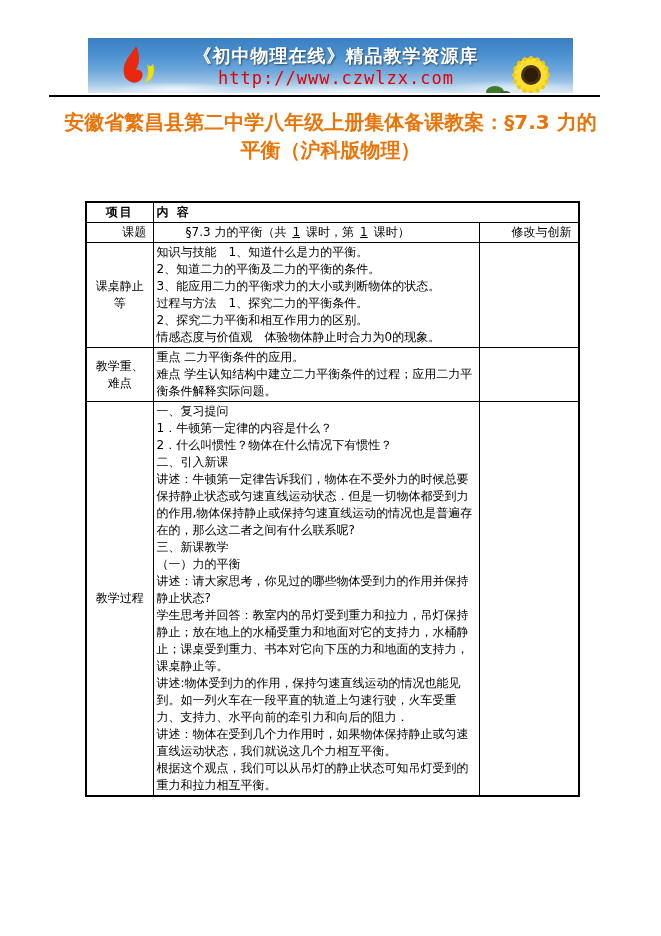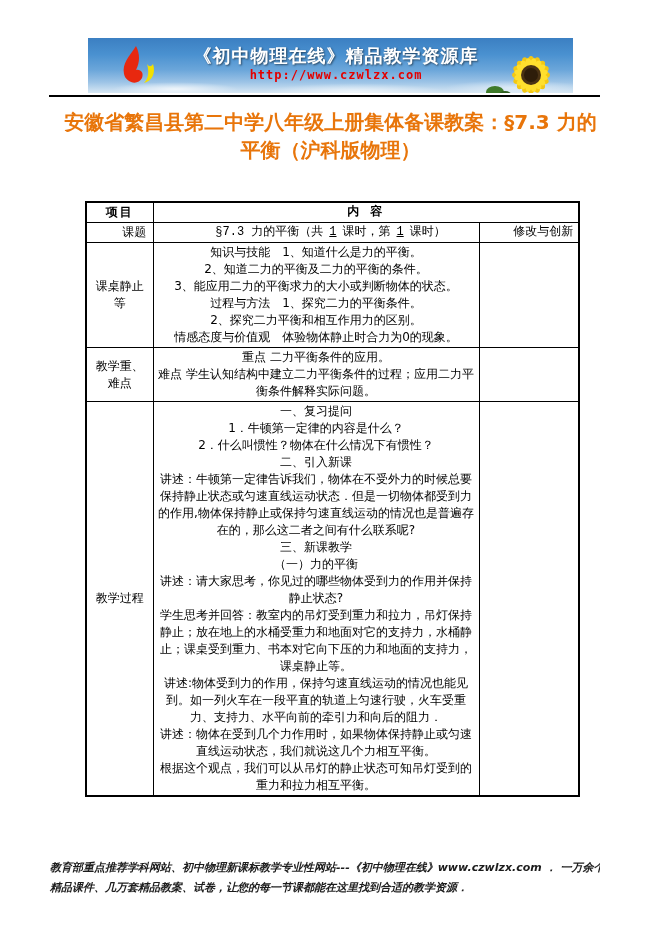--- a/index.html
+++ b/index.html
@@ -29,22 +29,22 @@
   .banner-logo { position: absolute; left: 26px; top: 6px; }
   .banner-title {
     position: absolute; left: 98px; top: 6px; width: 300px;
     text-align: center; color: #ffffff; font-weight: bold;
     font-size: 18px; letter-spacing: 1px;
     text-shadow: 1px 1px 2px rgba(0,0,0,.55);
     white-space: nowrap;
   }
   .banner-url {
     position: absolute; left: 98px; top: 30px; width: 300px;
-    text-align: center; color: #e30000; font-weight: bold;
-    font-size: 12px; letter-spacing: 1px;
+    text-align: center; color: #e30000; font-weight: normal;
+    font-size: 17px; letter-spacing: 1px;
     font-family: "DejaVu Sans Mono", monospace;
     white-space: nowrap;
   }
   .banner-flower { position: absolute; right: 2px; top: 10px; }
 
   
   .header-rule {
     position: absolute; left: 49px; top: 95px; width: 563px;
     border-top: 2px solid #000;
   }
@@ -64,23 +64,23 @@
     border: 2px solid #000;
   }
   .doc-table td {
     border: 1px solid #000;
     padding: 1px 3px;
     line-height: 17px;
     vertical-align: middle;
     overflow: hidden;
   }
   .c-label { text-align: center; white-space: pre-line; }
-  .c-center { text-align: center; font-family: Liberation Mono, monospace; }
+  .c-center { text-align: left; }
   .c-bold { font-weight: bold; letter-spacing: 2px; }
-  .c-content { text-align: center; white-space: pre-line; padding: 1px 4px; }
+  .c-content { text-align: left; white-space: pre-line; padding: 1px 4px; }
   .u { text-decoration: underline; padding: 0 6px; }
   .r-head td { height: 16px; }
   .r-topic td { height: 17px; padding-left: 32px; }
   .r-prep td { height: 17px; }
 
   
   .doc-footer {
     position: absolute; left: 50px; top: 858px; width: 562px;
     font-size: 11px; line-height: 20px;
     font-weight: bold; font-style: italic;
@@ -179,15 +179,14 @@
 讲述：请大家思考，你见过的哪些物体受到力的作用并保持静止状态?
 学生思考并回答：教室内的吊灯受到重力和拉力，吊灯保持静止；放在地上的水桶受重力和地面对它的支持力，水桶静止；课桌受到重力、书本对它向下压的力和地面的支持力，课桌静止等。
 讲述:物体受到力的作用，保持匀速直线运动的情况也能见到。如一列火车在一段平直的轨道上匀速行驶，火车受重力、支持力、水平向前的牵引力和向后的阻力．
 讲述：物体在受到几个力作用时，如果物体保持静止或匀速直线运动状态，我们就说这几个力相互平衡。
 根据这个观点，我们可以从吊灯的静止状态可知吊灯受到的重力和拉力相互平衡。</td>
       <td></td>
     </tr>
   </tbody>
     </table>
 
-  <div class="doc-footer">教育部重点推荐学科网站、初中物理新课标教学专业性网站---《初中物理在线》www.czwlzx.com ． 一万余个精品课件、几万套精品教案、试卷，让您的每一节课都能在这里找到合适的教学资源．</div>
 
 </div>
 
 </body></html>

